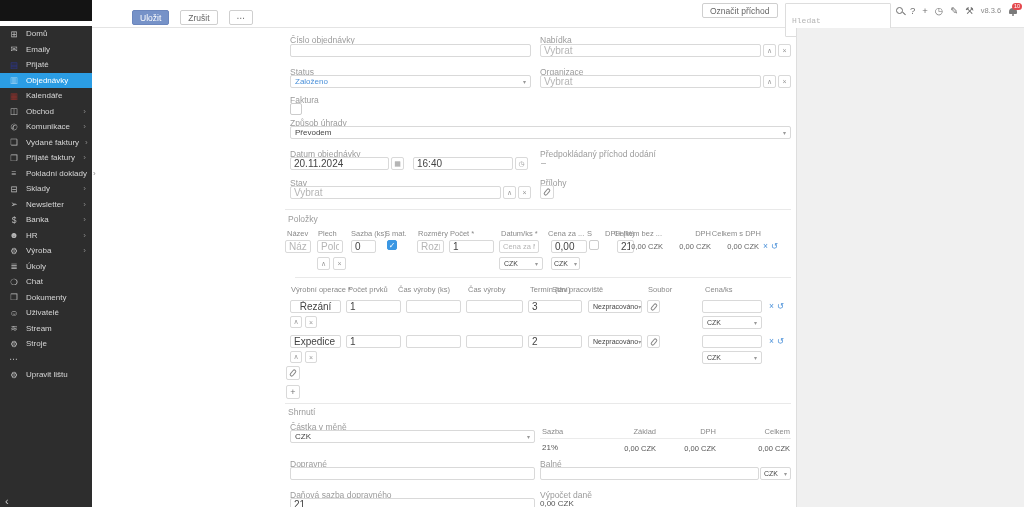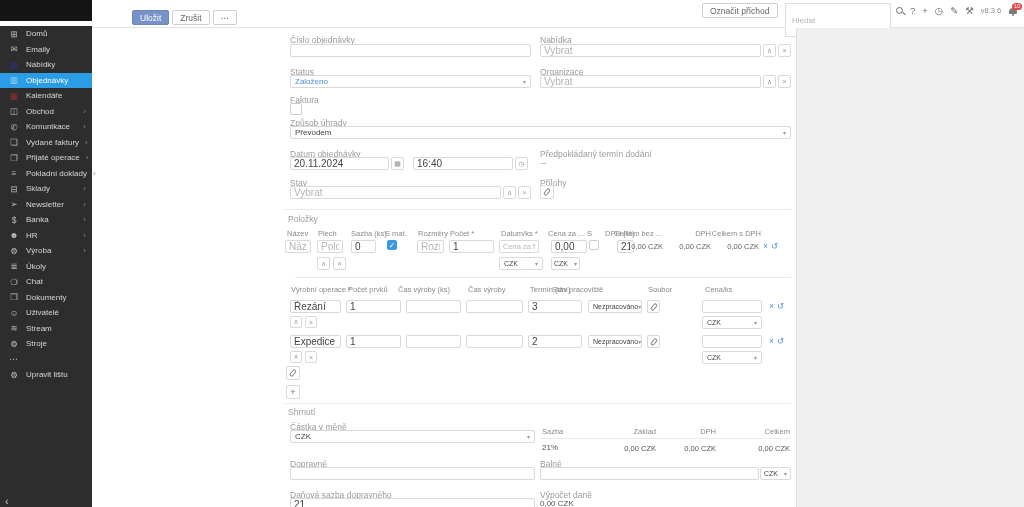--- a/index.html
+++ b/index.html
@@ -15,27 +15,27 @@
   .side-item .ic.blue { color:#2c3794; }
   .side-item .ic.red  { color:#93312b; }
   .side-item.active { background:#2b9de4; color:#fff; }
   .side-item.active .ic { color:rgba(255,255,255,.55); }
   .side-item .arrow { margin-left:auto; color:#8a8a8a; font-size:8px; }
   .side-item.moredots { color:#bdbdbd; font-size:10px; letter-spacing:1px; }
   .side-collapse { position:absolute; left:5px; top:469px; color:#c9c9c9; font-size:11px; cursor:pointer; }
 
   
   .topbar { position:absolute; left:92px; top:0; width:932px; height:28px; background:#fff; border-bottom:1px solid #e4e4e4; }
-  .tb-left { position:absolute; left:4px; top:10px; display:flex; gap:3px;padding-left:36px; }
+  .tb-left { position:absolute; left:4px; top:10px; display:flex; gap:11px;padding-left:36px; }
   .btn { height:15px; padding:0 7px; font-size:8.5px; font-family:inherit; border:1px solid #cfcfcf; border-radius:2px;
          background:#fff; color:#666; display:flex; align-items:center; cursor:pointer; }
   .btn.primary { background:#7692c8; border-color:#6b86bd; color:#fff; }
   .btn.arrival { position:absolute; left:610px; top:3px; }
   .search { position:absolute; left:693px; top:3px; width:106px; height:15px; border:1px solid #ddd; border-radius:1px;
-            font-size:8px; font-family:Liberation Sans, sans-serif; padding:16px 6px; color:#555; }
+            font-size:8px; font-family:Liberation Mono, monospace; padding:16px 6px; color:#555; }
   .search::placeholder { color:#b5b5b5; }
   .tb-icons { position:absolute; left:804px; top:3px; height:15px; display:flex; align-items:center; gap:7px; color:#6e6e6e; }
   .tbi { font-size:9.5px; cursor:pointer; }
   .ver { font-size:7.5px; color:#8a8a8a; }
   .mag { position:relative; width:7px; height:7px; border:1.2px solid #6e6e6e; border-radius:50%; cursor:pointer; }
   .mag::after { content:""; position:absolute; width:4px; height:1.2px; background:#6e6e6e; right:-3.5px; bottom:-1.5px; transform:rotate(42deg); }
   .bellwrap { position:relative; width:11px; height:12px; cursor:pointer; }
   .bell { position:absolute; left:1px; top:3px; width:8px; height:6px; background:#7a7a7a; border-radius:4px 4px 1px 1px; }
   .bell::after { content:""; position:absolute; left:3px; bottom:-2px; width:2px; height:2px; background:#7a7a7a; border-radius:50%; }
   .badge { position:absolute; right:-3px; top:-2px; background:#e5484d; color:#fff; font-size:5.5px; line-height:7px;
@@ -82,21 +82,21 @@
   <div class="side-item">
       <span class="ic">⊞</span>
       <span>Domů</span>
     </div>
   <div class="side-item">
       <span class="ic">✉</span>
       <span>Emaily</span>
     </div>
   <div class="side-item">
       <span class="ic blue">▤</span>
-      <span>Nabídky</span>
+      <span>Přijaté</span>
     </div>
   <div class="side-item active">
       <span class="ic">▥</span>
       <span>Objednávky</span>
     </div>
   <div class="side-item">
       <span class="ic red">▦</span>
       <span>Kalendáře</span>
     </div>
   <div class="side-item">
@@ -109,21 +109,21 @@
       <span>Komunikace</span>
       <span class="arrow">›</span>
     </div>
   <div class="side-item">
       <span class="ic">❏</span>
       <span>Vydané faktury</span>
       <span class="arrow">›</span>
     </div>
   <div class="side-item">
       <span class="ic">❐</span>
-      <span>Přijaté operace</span>
+      <span>Přijaté faktury</span>
       <span class="arrow">›</span>
     </div>
   <div class="side-item">
       <span class="ic">≡</span>
       <span>Pokladní doklady</span>
       <span class="arrow">›</span>
     </div>
   <div class="side-item">
       <span class="ic">⊟</span>
       <span>Sklady</span>
@@ -241,21 +241,21 @@
 
 <span class="lbl" style="left:290px;top:149px">Datum objednávky</span>
 <div class="combo" style="left:290px;top:157px;width:114px">
   <input class="inp grow" value="20.11.2024" style="">
   <span class="sq">▦</span>
 </div>
 <div class="combo" style="left:413px;top:157px;width:115px">
   <input class="inp grow" value="16:40" style="">
   <span class="sq">◷</span>
 </div>
-<span class="lbl" style="left:540px;top:149px">Předpokládaný termín dodání</span>
+<span class="lbl" style="left:540px;top:149px">Předpokládaný příchod dodání</span>
 <span class="dash" style="left:541px;top:158px">–</span>
 
 <span class="lbl" style="left:290px;top:178px">Stav</span>
 <div class="combo" style="left:290px;top:186px;width:241px">
   <input class="inp grow" placeholder="Vybrat" style="">
   <span class="sq">∧</span>
   <span class="sq">×</span>
 </div>
 <span class="lbl" style="left:540px;top:178px">Přílohy</span>
 <span class="iconbtn" style="left:540px;top:185px">
@@ -311,21 +311,21 @@
 
 <span class="th" style="left:291px;top:285px">Výrobní operace *</span>
 <span class="th" style="left:348px;top:285px">Počet prvků</span>
 <span class="th" style="left:398px;top:285px">Čas výroby (ks)</span>
 <span class="th" style="left:468px;top:285px">Čas výroby</span>
 <span class="th" style="left:530px;top:285px">Termín (dní)</span>
 <span class="th" style="left:552px;top:285px">Stav pracoviště</span>
 <span class="th" style="left:648px;top:285px">Soubor</span>
 <span class="th" style="left:705px;top:285px">Cena/ks</span>
 
-<input class="inp" style="left: 290px; top: 300px; width: 51px;" value="Řezání">
+<input class="inp" style="left: 290px; top: 300px; width: 51px; text-align: center;" value="Řezání">
 <span class="sq" style="position:absolute;left:290px;top:316px;width:12px;height:12px">∧</span>
 <span class="sq" style="position:absolute;left:305px;top:316px;width:12px;height:12px">×</span>
 <input class="inp" style="left: 346px; top: 300px; width: 55px;" value="1">
 <input class="inp" style="left: 406px; top: 300px; width: 55px;">
 <input class="inp" style="left: 466px; top: 300px; width: 57px;">
 <input class="inp" style="left: 528px; top: 300px; width: 54px;" value="3">
 <div class="sel tiny" style="left:588px;top:300px;width:54px">
   <span>Nezpracováno</span>
   <span class="caret">▾</span>
 </div>

